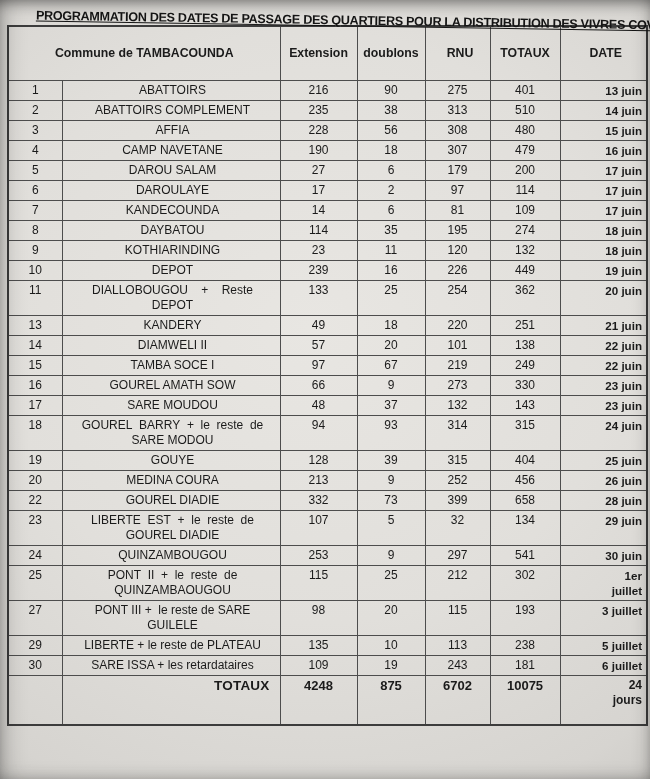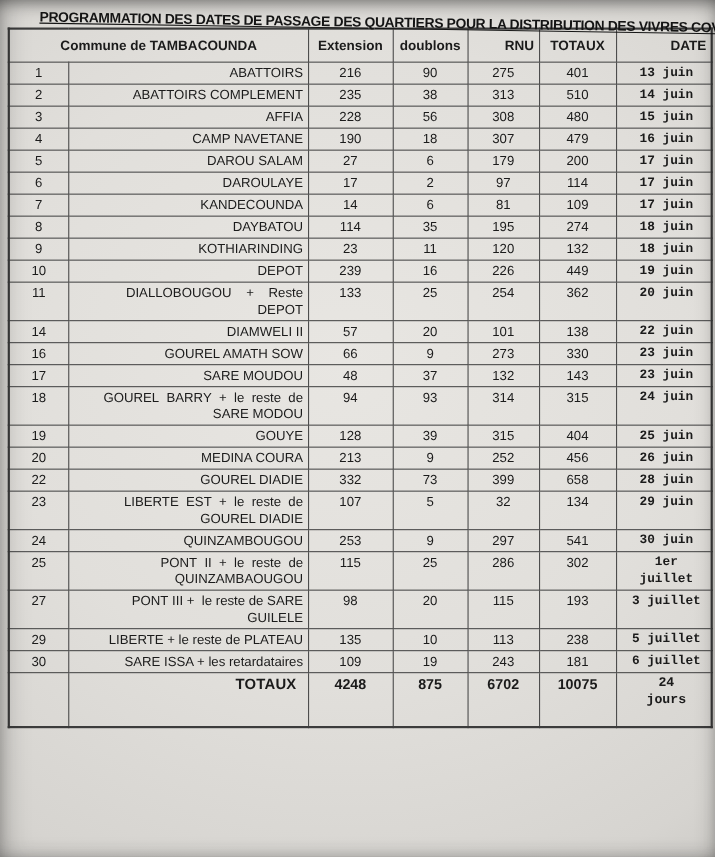--- a/index.html
+++ b/index.html
@@ -39,26 +39,26 @@
   col.c-dbl{width:68px}
   col.c-rnu{width:65px}
   col.c-tot{width:70px}
   col.c-date{width:87px}
   th,td{
     border:1px solid #4d4d4d;
     font-size:12px;line-height:15px;
     padding:2px 4px;vertical-align:top;
     overflow:hidden;
   }
-  th{font-weight:bold;text-align:center;padding:7px 4px;font-size:12.3px;}
-  th.h-left{text-align:right;padding-left:9px;}
+  th{font-weight:bold;text-align:center;padding:19px 4px;font-size:12.3px;}
+  th.h-left{text-align:center;padding-left:9px;}
   td.num{text-align:center;}
-  td.name{text-align:right;padding-left:7px;white-space:pre-line;}
+  td.name{text-align:center;padding-left:7px;white-space:pre-line;}
   td.val{text-align:center;}
-  td.date{text-align:center;padding-left:9px;font-weight:bold;font-size:11.6px;white-space:pre-line;font-family:Liberation Mono, monospace;}
+  td.date{text-align:right;padding-left:9px;font-weight:bold;font-size:11.6px;white-space:pre-line;}
   tfoot td{height:44px;font-weight:bold;}
   tfoot td.t-label{text-align:right;padding-right:10px;font-size:13.5px;letter-spacing:.2px;}
   tfoot td.val{font-size:13px;}
   tfoot td.date{font-size:12px;}
 </style>
 </head>
 <body>
 
 <div class="photo">
   <div class="title">PROGRAMMATION DES DATES DE PASSAGE DES QUARTIERS POUR LA DISTRIBUTION DES VIVRES COVID-19</div>
@@ -178,26 +178,44 @@
     <td class="num">11</td>
     <td class="name">DIALLOBOUGOU&nbsp;&nbsp;&nbsp;&nbsp;+&nbsp;&nbsp;&nbsp;&nbsp;Reste
 DEPOT</td>
     <td class="val">133</td>
     <td class="val">25</td>
     <td class="val">254</td>
     <td class="val">362</td>
     <td class="date">20 juin</td>
   </tr>
         <tr>
+    <td class="num">13</td>
+    <td class="name">KANDERY</td>
+    <td class="val">49</td>
+    <td class="val">18</td>
+    <td class="val">220</td>
+    <td class="val">251</td>
+    <td class="date">21 juin</td>
+  </tr>
+        <tr>
     <td class="num">14</td>
     <td class="name">DIAMWELI II</td>
     <td class="val">57</td>
     <td class="val">20</td>
     <td class="val">101</td>
     <td class="val">138</td>
+    <td class="date">22 juin</td>
+  </tr>
+        <tr>
+    <td class="num">15</td>
+    <td class="name">TAMBA SOCE I</td>
+    <td class="val">97</td>
+    <td class="val">67</td>
+    <td class="val">219</td>
+    <td class="val">249</td>
     <td class="date">22 juin</td>
   </tr>
         <tr>
     <td class="num">16</td>
     <td class="name">GOUREL AMATH SOW</td>
     <td class="val">66</td>
     <td class="val">9</td>
     <td class="val">273</td>
     <td class="val">330</td>
     <td class="date">23 juin</td>
@@ -266,21 +284,21 @@
     <td class="val">297</td>
     <td class="val">541</td>
     <td class="date">30 juin</td>
   </tr>
         <tr>
     <td class="num">25</td>
     <td class="name">PONT&nbsp;&nbsp;II&nbsp;&nbsp;+&nbsp;&nbsp;le&nbsp;&nbsp;reste&nbsp;&nbsp;de
 QUINZAMBAOUGOU</td>
     <td class="val">115</td>
     <td class="val">25</td>
-    <td class="val">286</td>
+    <td class="val">212</td>
     <td class="val">302</td>
     <td class="date">1er
 juillet</td>
   </tr>
         <tr>
     <td class="num">27</td>
     <td class="name">PONT&nbsp;III&nbsp;+&nbsp;&nbsp;le&nbsp;reste&nbsp;de&nbsp;SARE
 GUILELE</td>
     <td class="val">98</td>
     <td class="val">20</td>

